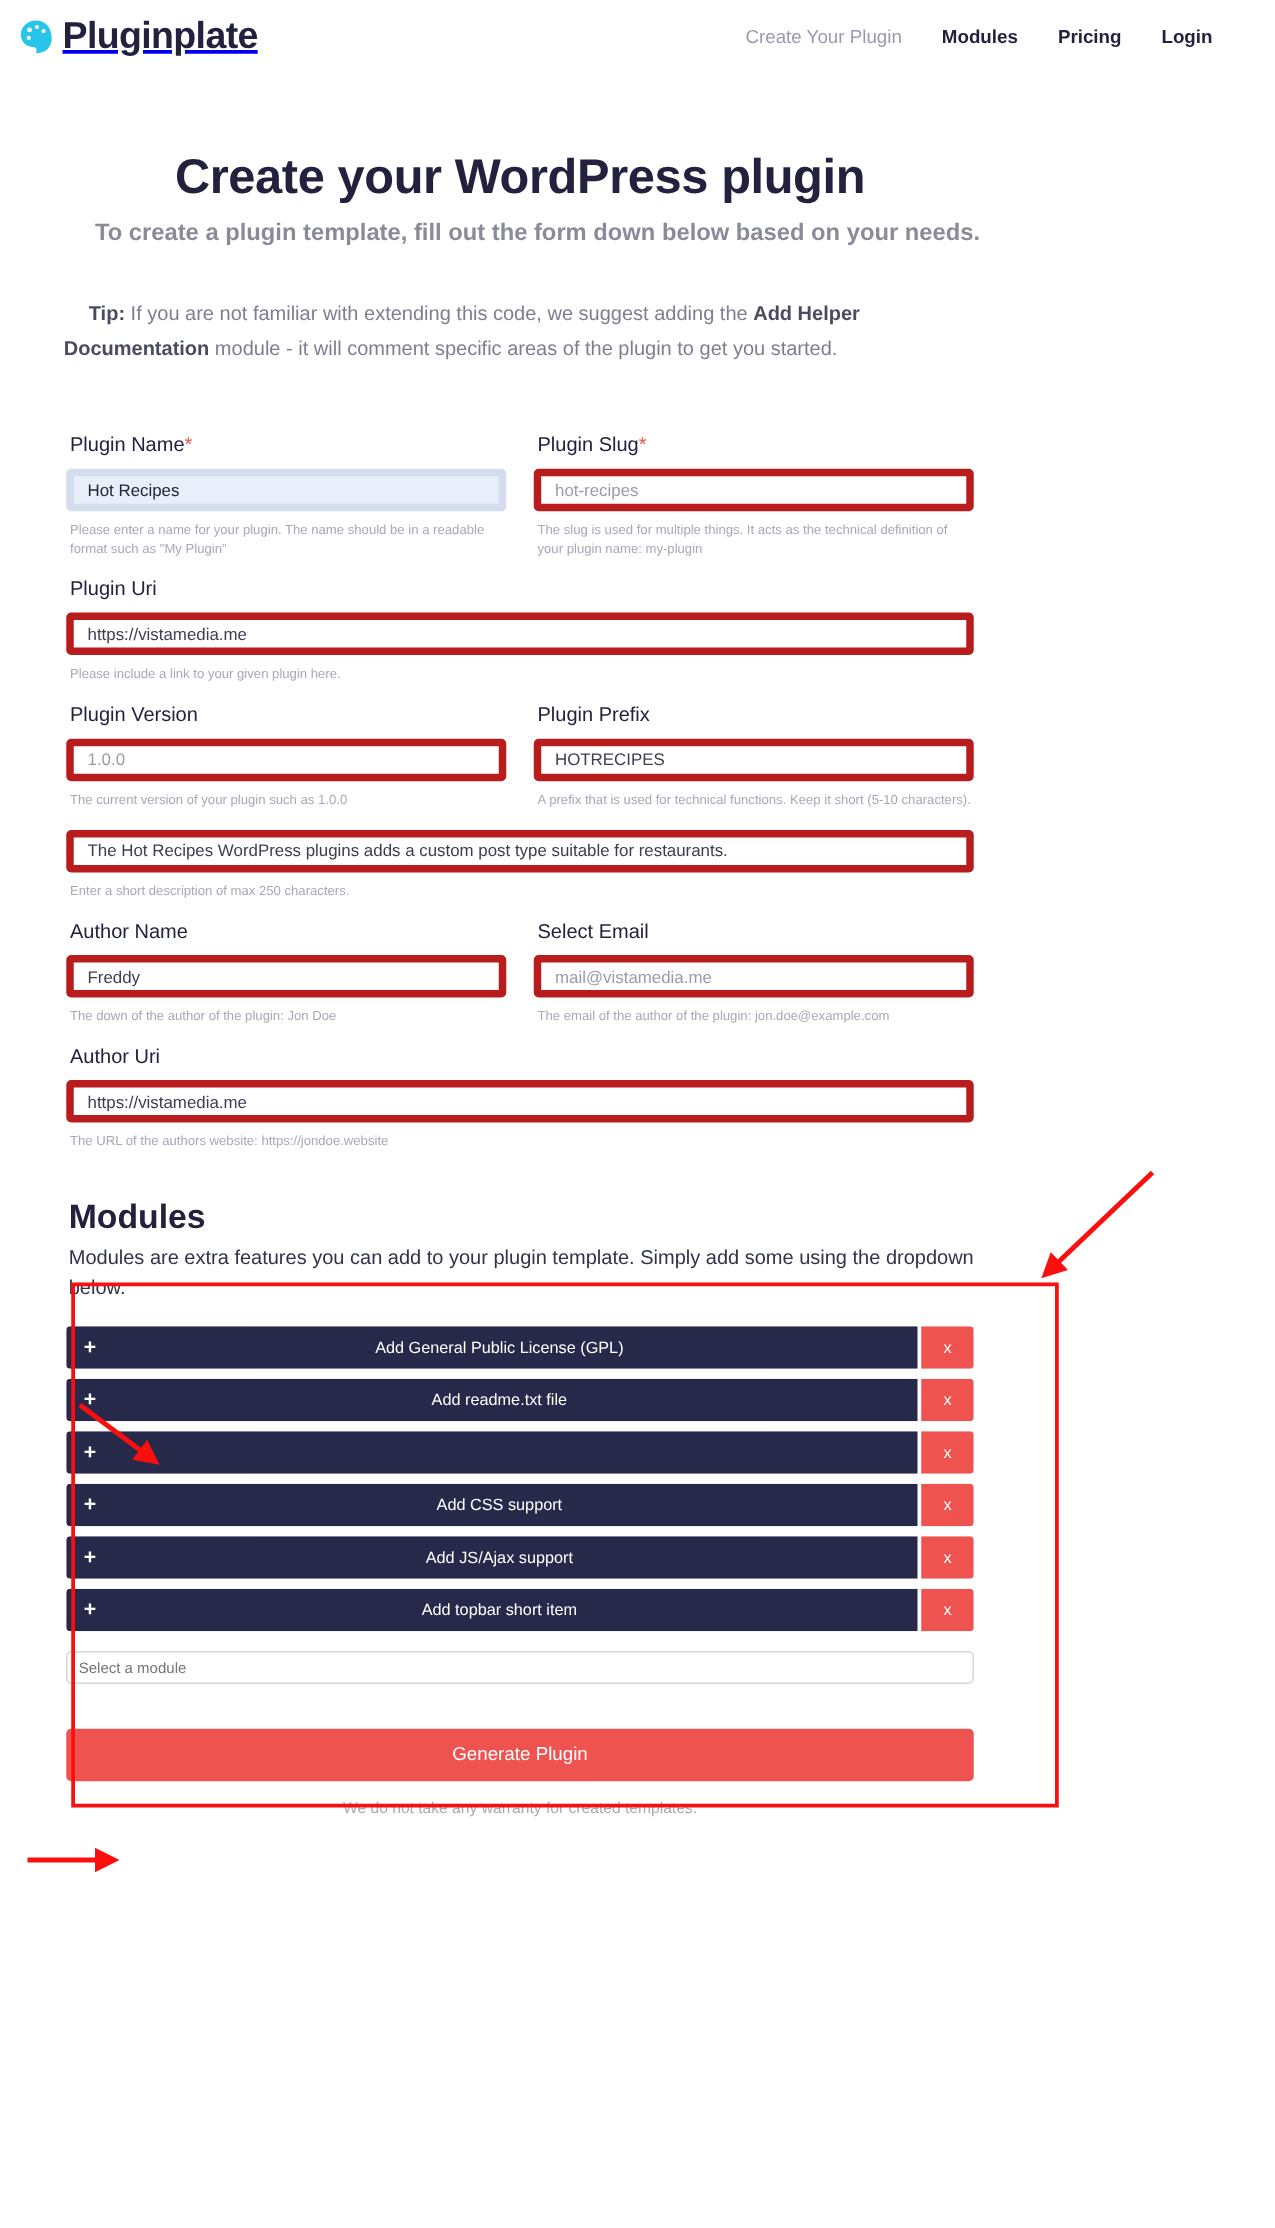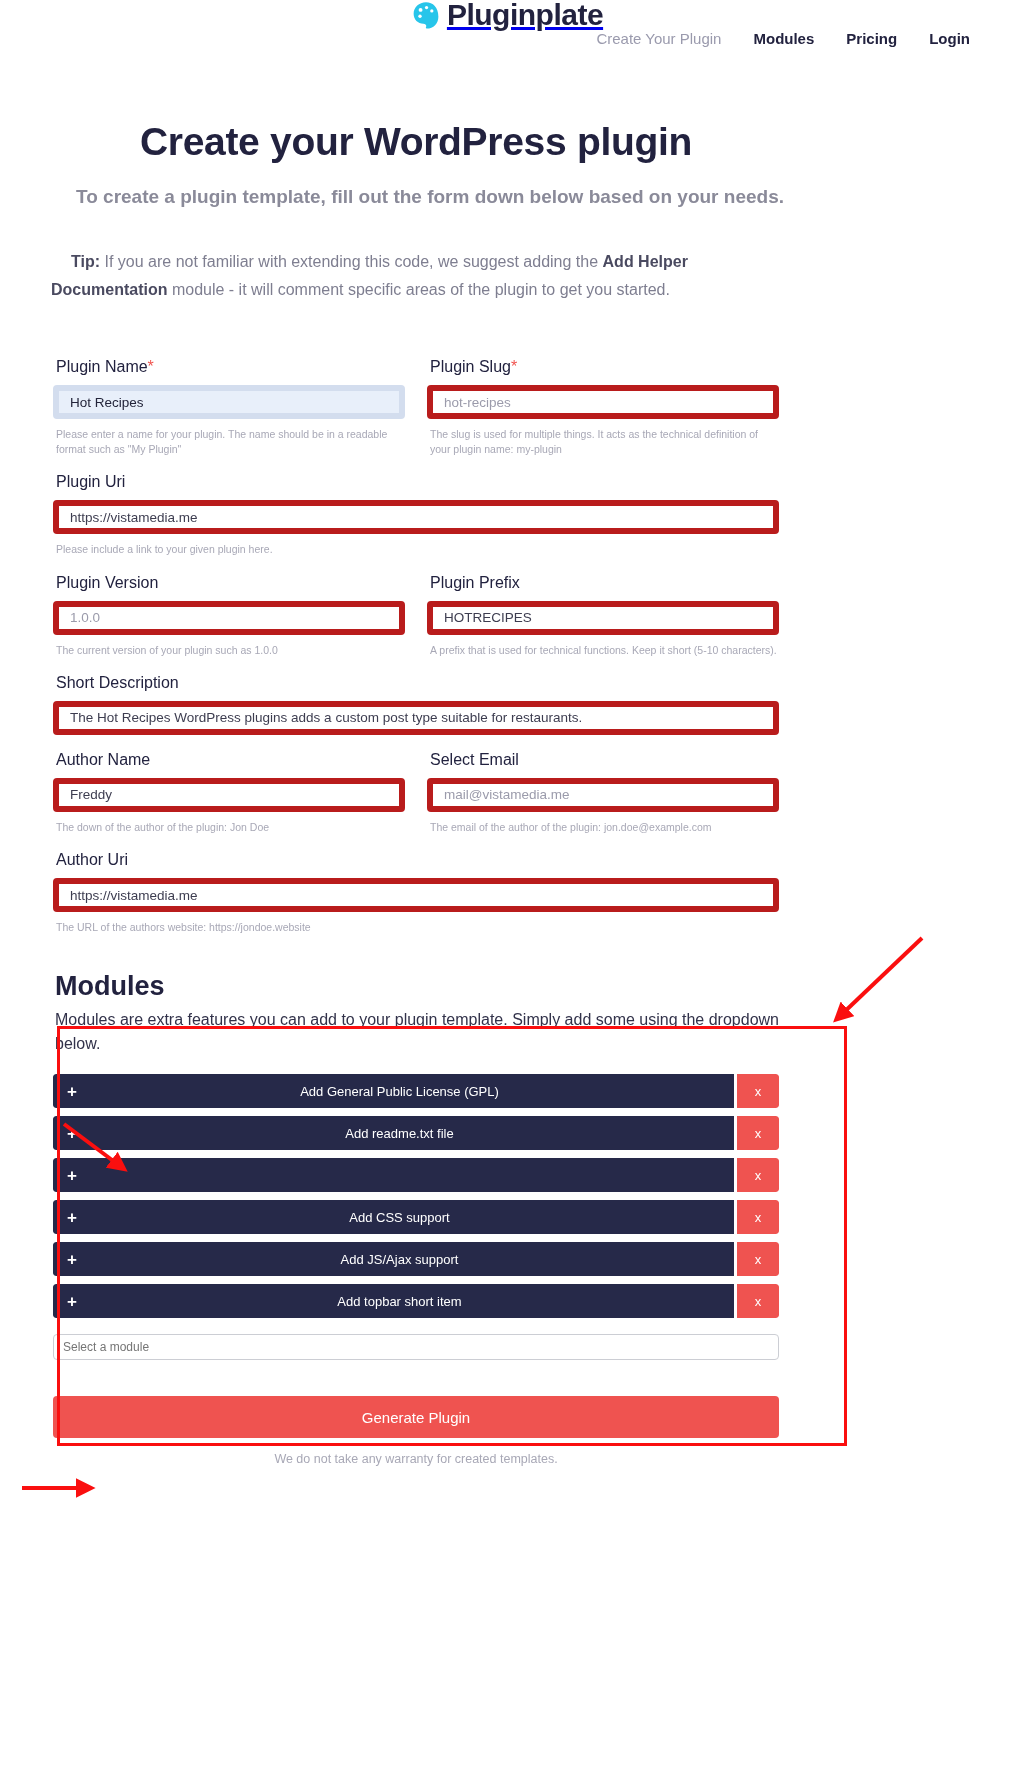--- a/index.html
+++ b/index.html
@@ -11,21 +11,20 @@
     color: #2b2d42;
   }
   body { position: relative; width: 1020px; min-height: 1782px; }
 
   
   .site-header {
     height: 58px;
     display: flex;
     align-items: center;
     padding: 0 20px 0 14px;
-    flex-direction: column;
   }
   .brand { display: flex; align-items: center; gap: 6px; }
   .brand-mark { width: 30px; height: 30px; display: block; }
   .brand-text {
     font-size: 30px;
     font-weight: 700;
     letter-spacing: -0.5px;
     color: #22223f;
     line-height: 1;
   }
@@ -53,21 +52,21 @@
     font-weight: 700;
     color: #22223f;
     margin: 62px 0 0 0;
     letter-spacing: -0.3px;
   }
   .subhead {
     text-align: center;
     font-size: 19px;
     font-weight: 700;
     color: #8a8a99;
-    margin: 22px auto 0 auto;
+    margin: 12px auto 0 auto;
     width: 860px;
   }
   .tip {
     width: 730px;
     margin: 40px auto 0 auto;
     font-size: 16px;
     line-height: 1.75;
     color: #7e7e90;
     text-align: left;
     text-indent: 20px;
@@ -291,22 +290,22 @@
       </div>
       <div class="field">
         <label class="field-label">Plugin Prefix</label>
         <input class="input" type="text" value="HOTRECIPES" style="">
         <div class="hint">A prefix that is used for technical functions. Keep it short (5-10 characters).</div>
       </div>
     </div>
 
     <div class="row field-gap">
       <div class="field full">
-        <label class="field-label">Short Description</label>
         <input class="input" type="text" value="The Hot Recipes WordPress plugins adds a custom post type suitable for restaurants." style="">
+        <div class="hint">Enter a short description of max 250 characters.</div>
       </div>
     </div>
 
     <div class="row field-gap">
       <div class="field">
         <label class="field-label">Author Name</label>
         <input class="input" type="text" value="Freddy" style="">
         <div class="hint">The down of the author of the plugin: Jon Doe</div>
       </div>
       <div class="field">

